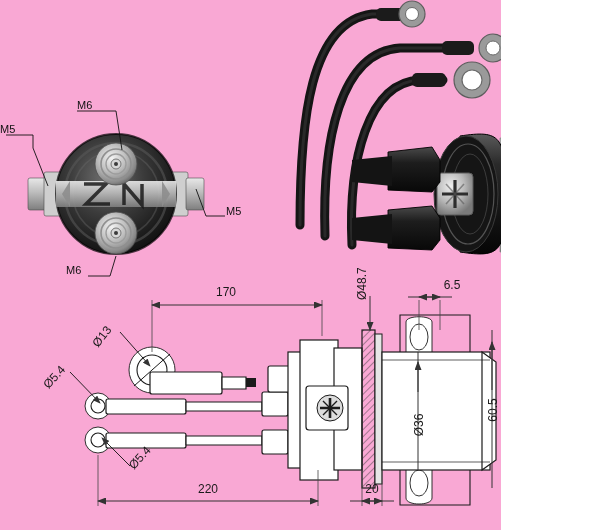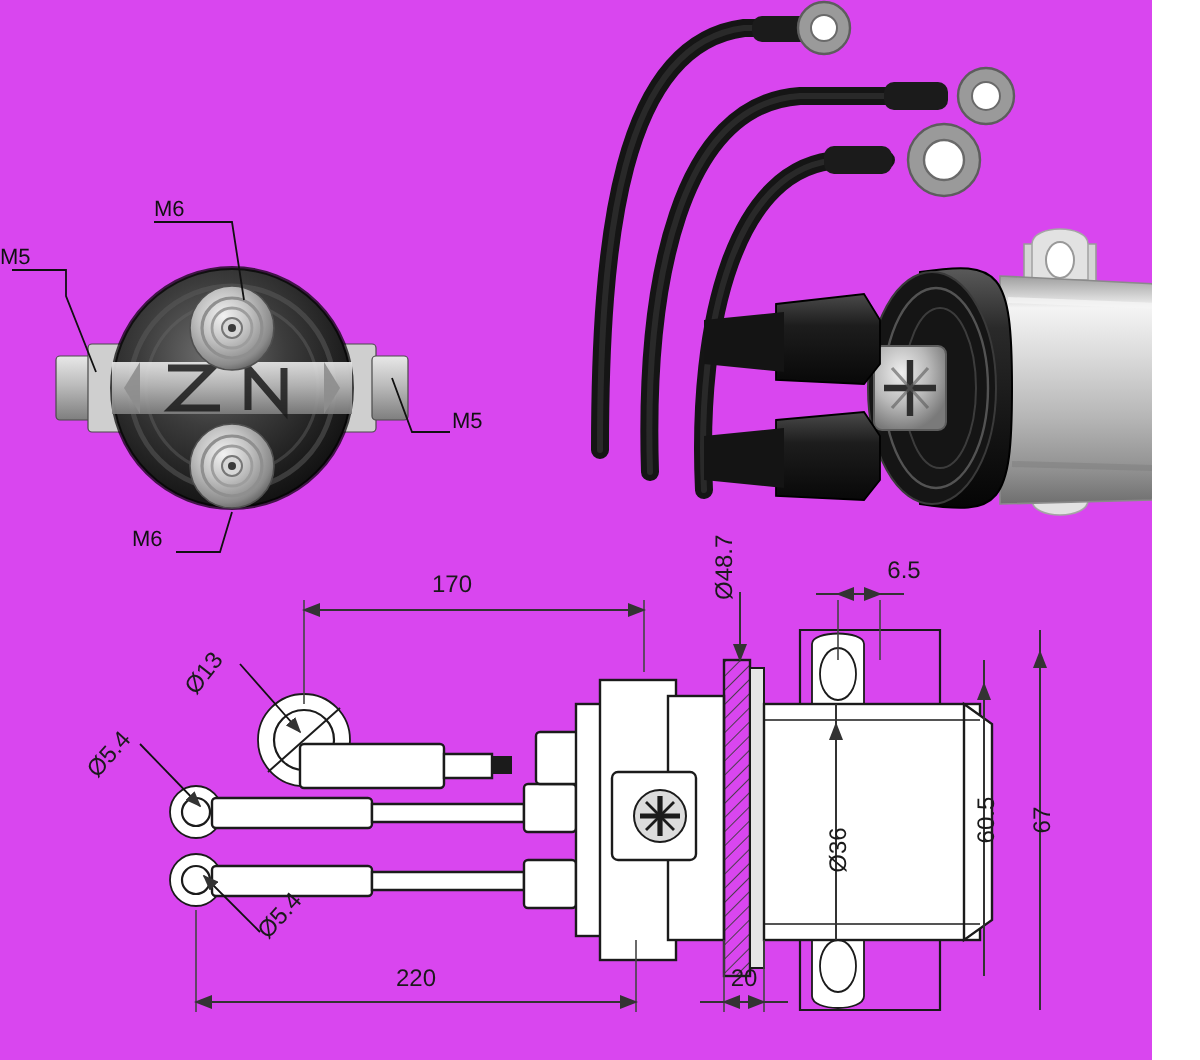--- a/index.html
+++ b/index.html
@@ -2,23 +2,23 @@
 <html><head>
 <meta charset="utf-8">
 <style>
   html, body {
     margin: 0;
     padding: 0;
     background: #ffffff;
   }
   #page {
     position: relative;
-    width: 576px;
+    width: 501px;
     height: 530px;
-    background: #d946ef;
+    background: #f9a8d4;
     font-family: "Liberation Sans", sans-serif;
     overflow: hidden;
   }
   svg.layer {
     position: absolute;
     left: 0;
     top: 0;
     width: 600px;
     height: 530px;
   }

